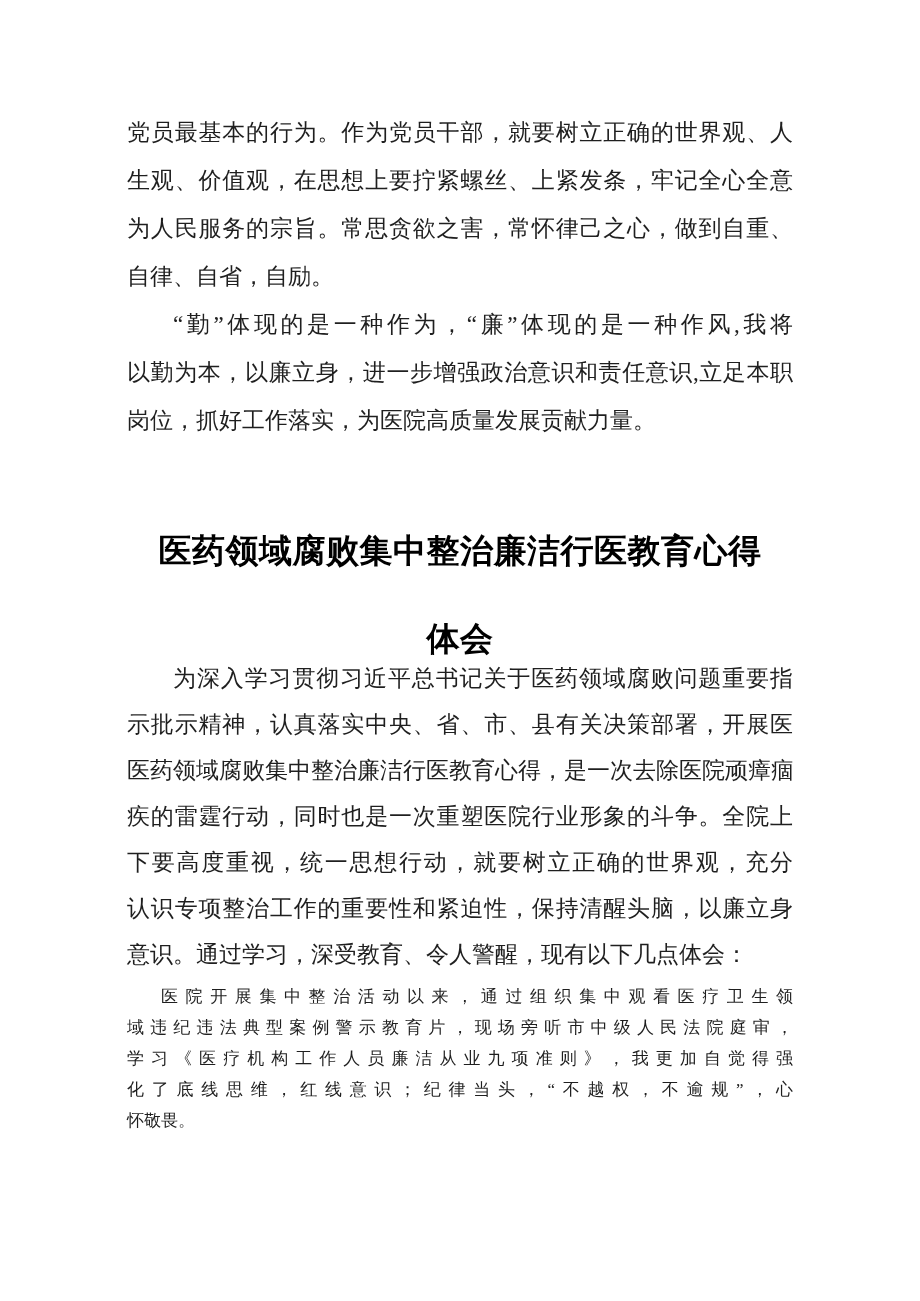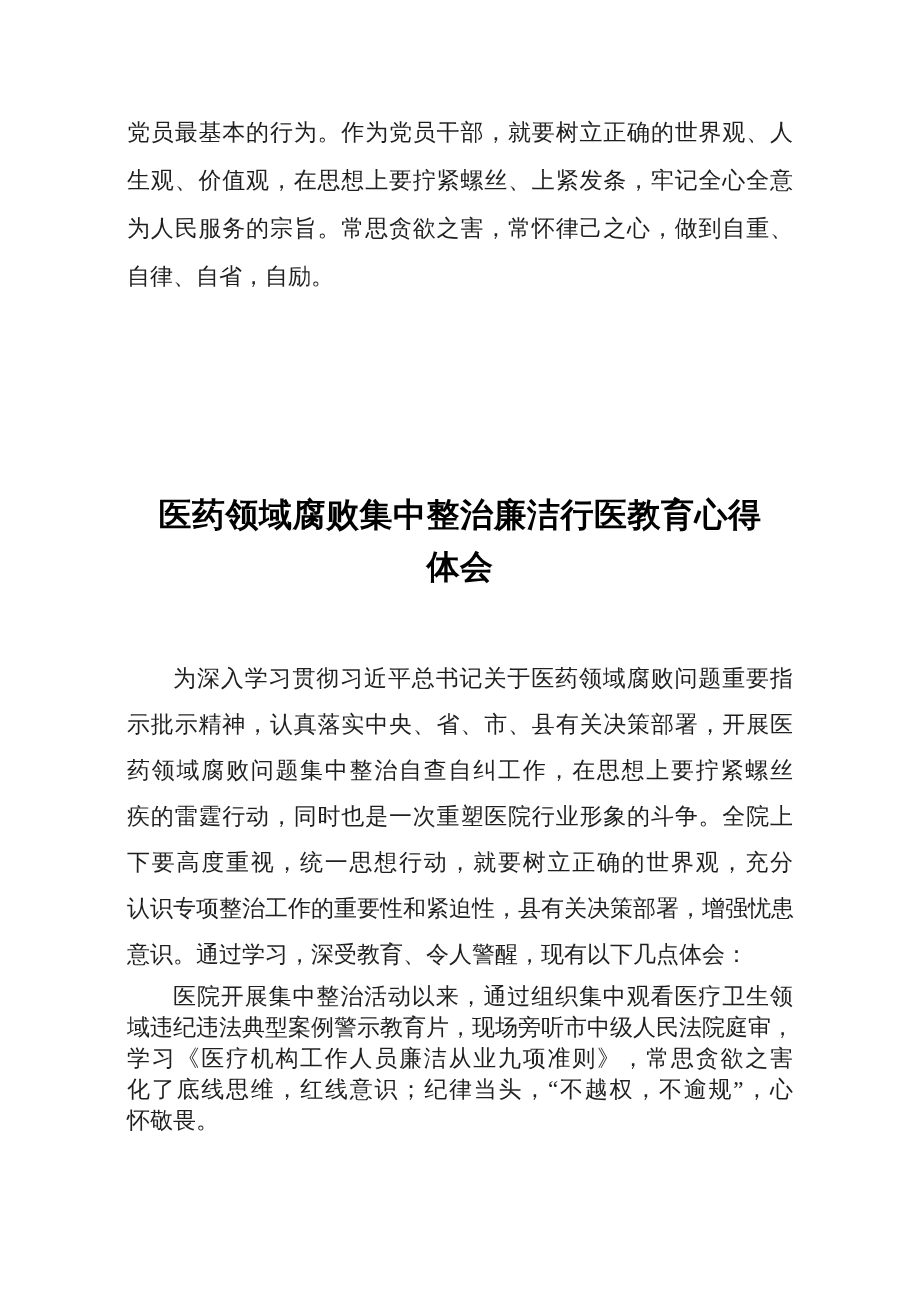--- a/index.html
+++ b/index.html
@@ -47,61 +47,67 @@
   .doc-heading {
     top: 489px;
     font-size: 33px;
     line-height: 52px;
     font-weight: bold;
     color: var(--heading-color, #000000);
     letter-spacing: 0.5px;
   }
   .doc-heading .line {
     text-align: center;
+    margin-top: 36px;
   }
   .para-3 {
     top: 656px;
     font-size: 23px;
     line-height: 46px;
   }
   .para-4 {
     top: 981px;
-    font-size: 23px;
+    font-size: 17px;
     line-height: 31px;
   }
 </style>
 </head>
 <body>
 
 <div class="page" style="--page-bg: #ffffff; --body-color: #1f1f1f; --heading-color: #000000;">
 
   <div class="textblock para para-1">
     <div class="line">党员最基本的行为。作为党员干部，就要树立正确的世界观、人</div>
     <div class="line">生观、价值观，在思想上要拧紧螺丝、上紧发条，牢记全心全意</div>
     <div class="line">为人民服务的宗旨。常思贪欲之害，常怀律己之心，做到自重、</div>
     <div class="line last">自律、自省，自励。</div>
   </div>
 
+  <div class="textblock para para-2">
+    <div class="line indent">“勤”体现的是一种作为，“廉”体现的是一种作风,我将</div>
+    <div class="line">以勤为本，以廉立身，进一步增强政治意识和责任意识,立足本职</div>
+    <div class="line last">岗位，抓好工作落实，为医院高质量发展贡献力量。</div>
+  </div>
 
   <div class="textblock doc-heading">
     <div class="line">医药领域腐败集中整治廉洁行医教育心得</div>
     <div class="line">体会</div>
   </div>
 
   <div class="textblock para para-3">
     <div class="line indent">为深入学习贯彻习近平总书记关于医药领域腐败问题重要指</div>
     <div class="line">示批示精神，认真落实中央、省、市、县有关决策部署，开展医</div>
-    <div class="line">药领域腐败问题集中整治自查自纠工作，在思想上要拧紧螺丝</div>
+    <div class="line">医药领域腐败集中整治廉洁行医教育心得，是一次去除医院顽瘴痼</div>
     <div class="line">疾的雷霆行动，同时也是一次重塑医院行业形象的斗争。全院上</div>
     <div class="line">下要高度重视，统一思想行动，就要树立正确的世界观，充分</div>
-    <div class="line">认识专项整治工作的重要性和紧迫性，县有关决策部署，增强忧患</div>
+    <div class="line">认识专项整治工作的重要性和紧迫性，保持清醒头脑，以廉立身</div>
     <div class="line last">意识。通过学习，深受教育、令人警醒，现有以下几点体会：</div>
   </div>
 
   <div class="textblock para para-4">
     <div class="line indent">医院开展集中整治活动以来，通过组织集中观看医疗卫生领</div>
     <div class="line">域违纪违法典型案例警示教育片，现场旁听市中级人民法院庭审，</div>
-    <div class="line">学习《医疗机构工作人员廉洁从业九项准则》，常思贪欲之害</div>
+    <div class="line">学习《医疗机构工作人员廉洁从业九项准则》，我更加自觉得强</div>
     <div class="line">化了底线思维，红线意识；纪律当头，“不越权，不逾规”，心</div>
     <div class="line last">怀敬畏。</div>
   </div>
 
 </div>
 
 </body></html>

